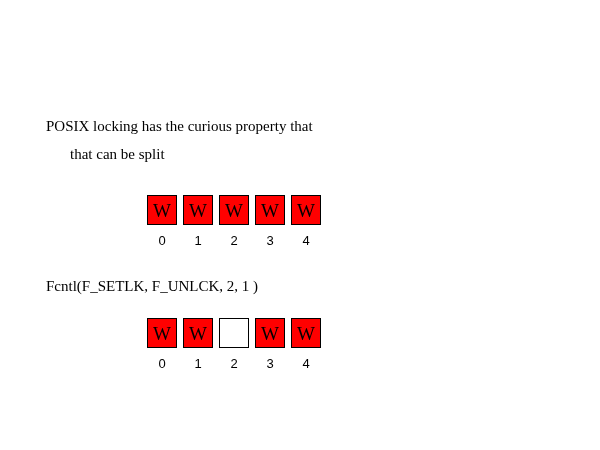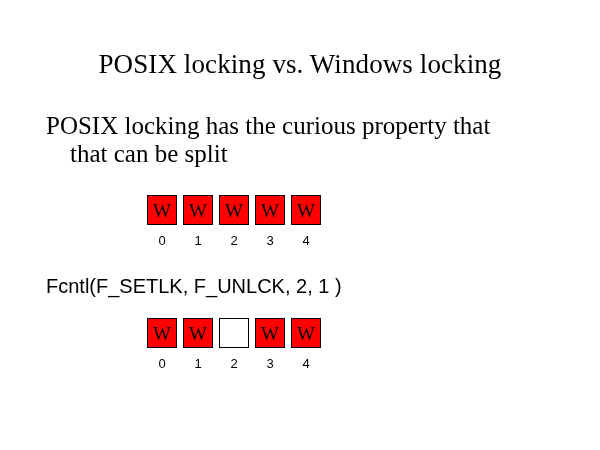--- a/index.html
+++ b/index.html
@@ -43,36 +43,36 @@
 
   
   #bullet-block {
     position: absolute;
     left: 46px;
     top: 112px;
     width: 520px;
   }
   .body-line {
     font-family: "Liberation Serif", serif;
-    font-size: 25px;
+    font-size: 15px;
     line-height: 28px;
     color: #000000;
     white-space: nowrap;
   }
   .body-line.indent {
     padding-left: 24px;
   }
 
   
   #fcntl-line {
     position: absolute;
     left: 46px;
     top: 272px;
-    font-family: Liberation Sans, sans-serif;
-    font-size: 20px;
+    font-family: Liberation Serif, serif;
+    font-size: 15px;
     line-height: 28px;
     color: #000000;
     white-space: nowrap;
   }
 
   
   .lock-row {
     position: absolute;
     left: 144px;
   }
@@ -115,21 +115,20 @@
     font-size: 13px;
     line-height: 14px;
     color: #000000;
   }
 </style>
 </head>
 <body>
 
 <div id="slide">
 
-  <div id="slide-title">POSIX locking vs. Windows locking</div>
 
   <div id="bullet-block">
     <div class="body-line">POSIX locking has the curious property that</div>
     <div class="body-line indent">that can be split</div>
   </div>
 
   <div id="fcntl-line">Fcntl(F_SETLK, F_UNLCK, 2, 1 )</div>
 
   <div class="lock-row" id="lock-row-before">
     <div class="cells">

